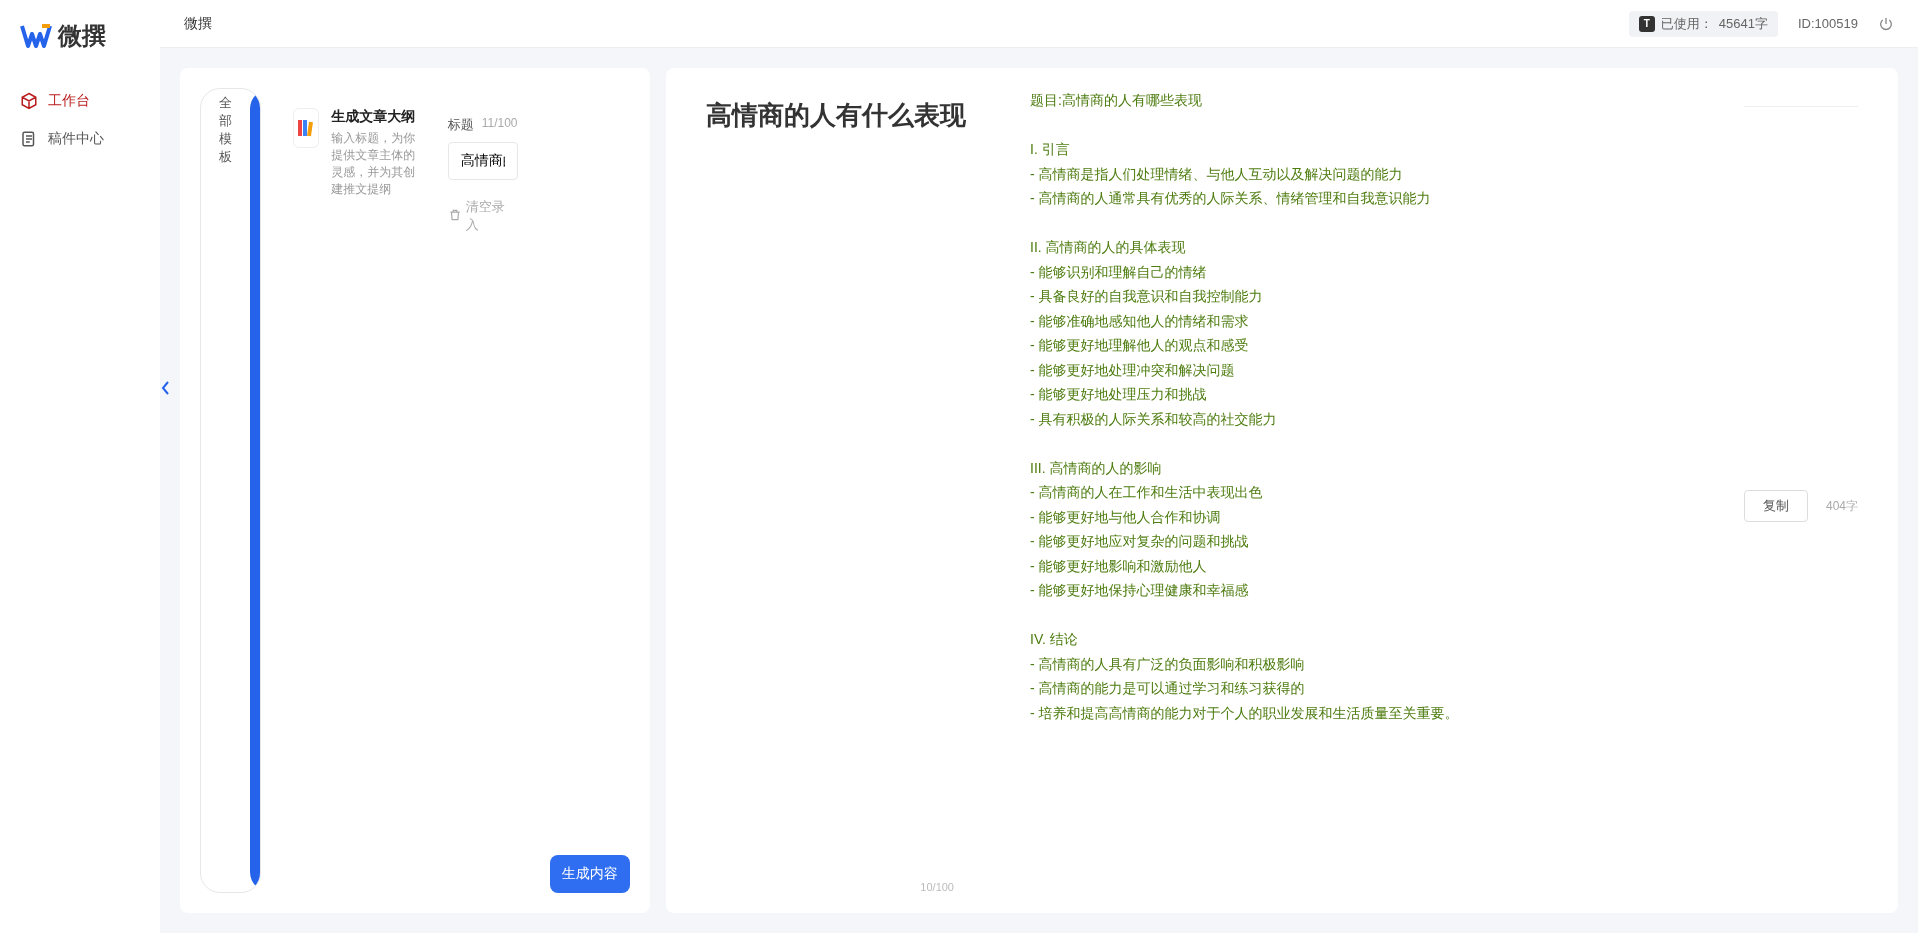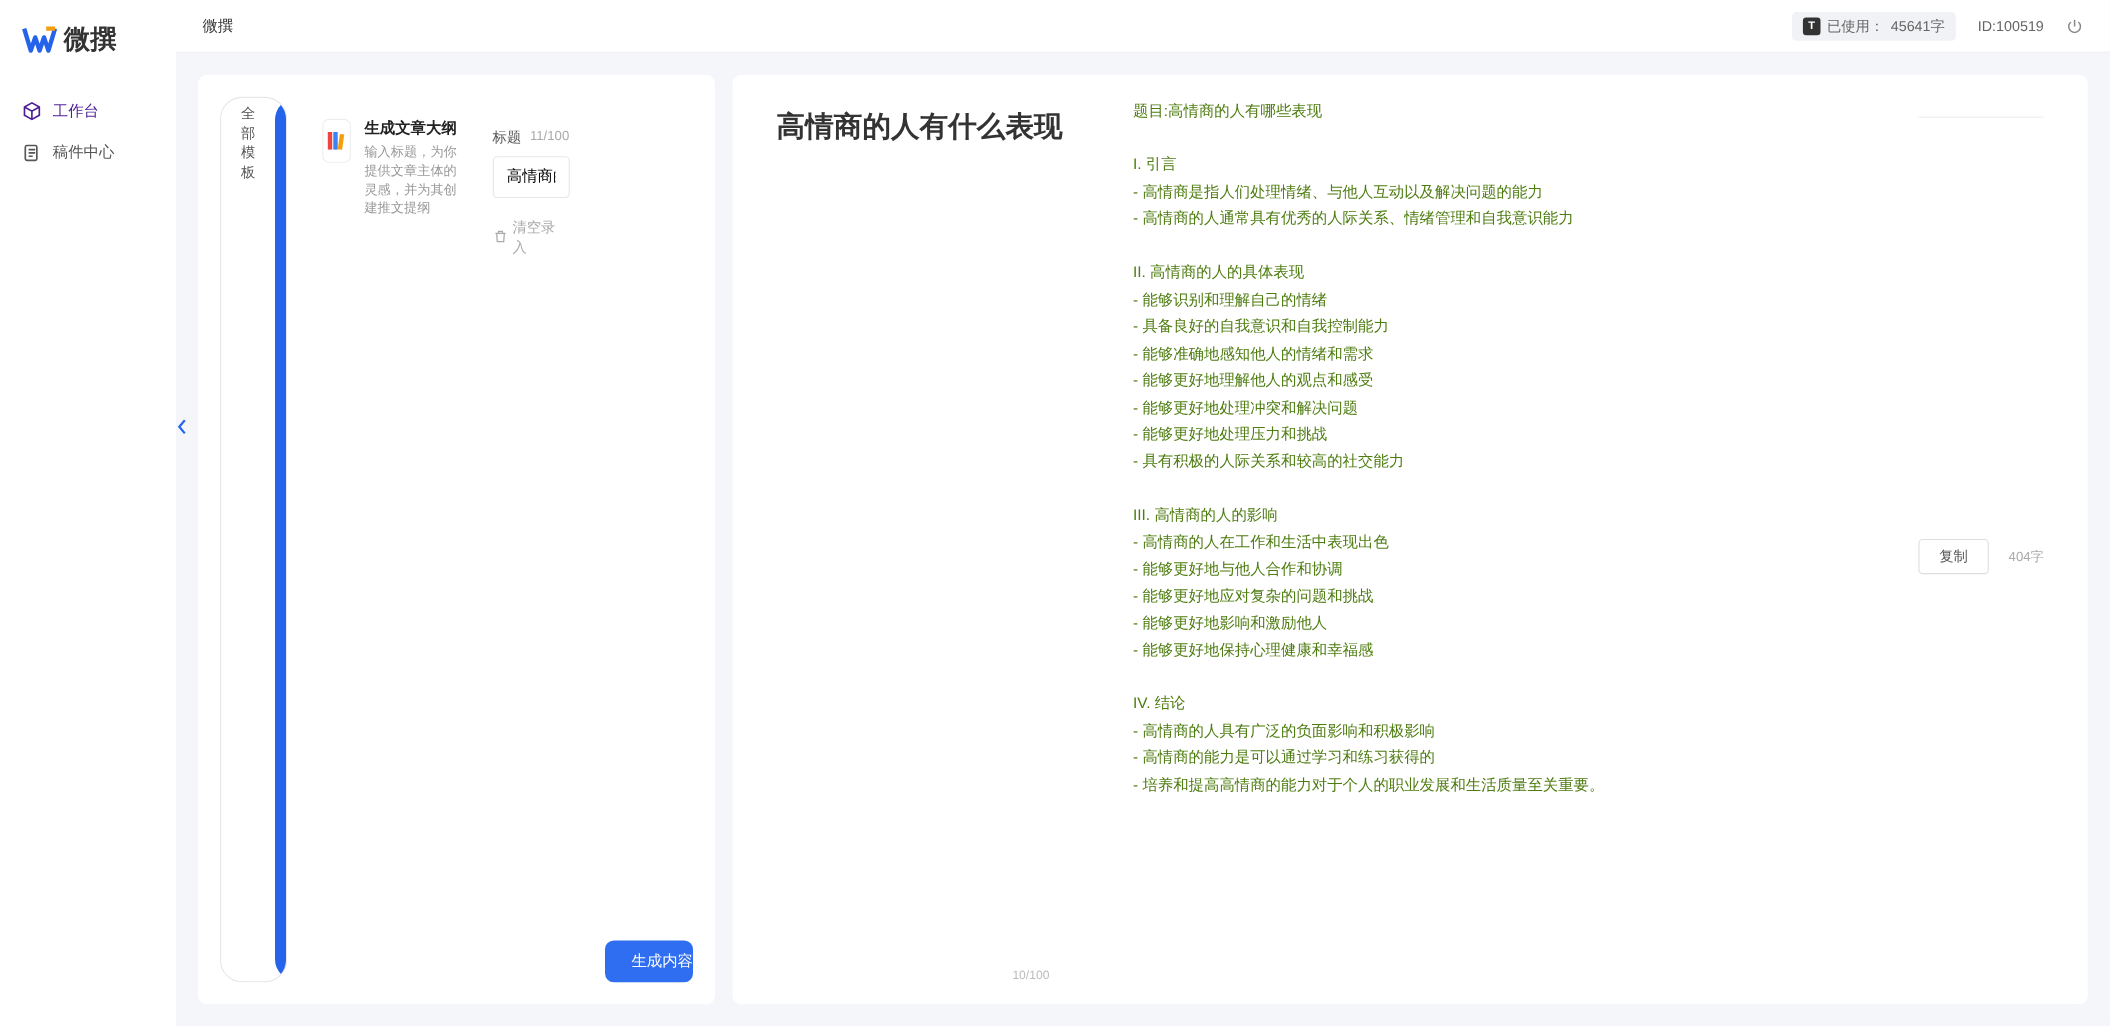--- a/index.html
+++ b/index.html
@@ -3,21 +3,21 @@
   <meta charset="utf-8">
   <style>
     * { margin: 0; padding: 0; box-sizing: border-box; }
     body { font-family: -apple-system, BlinkMacSystemFont, "PingFang SC", "Microsoft YaHei", sans-serif; background: #f5f6fa; color: #333; font-size: 14px; }
     .app { display: flex; min-height: 100vh; }
     
     .sidebar { width: 160px; background: #fff; display: flex; flex-direction: column; padding: 20px 0 10px; position: relative; }
     .logo { display: flex; align-items: center; gap: 6px; padding: 0 20px 30px; font-size: 24px; font-weight: 600; }
     .logo-icon { width: 32px; height: 32px; }
     .nav-item { display: flex; align-items: center; gap: 10px; padding: 10px 20px; cursor: pointer; color: #555; }
-    .nav-item.active { color: #4c1d95; }
+    .nav-item.active { color: #b91c1c; }
     .nav-item .icon { width: 18px; height: 18px; display: inline-flex; align-items: center; justify-content: center; }
     .sidebar-bottom { margin-top: auto; }
     .sidebar-bottom .nav-item { color: #666; font-size: 13px; }
     .icp { font-size: 11px; color: #bbb; padding: 6px 20px 0; }
     .collapse-handle { position: absolute; right: -10px; top: 378px; width: 10px; height: 20px; display: flex; align-items: center; justify-content: center; cursor: pointer; color: #2563eb; }
     
     .main { flex: 1; display: flex; flex-direction: column; }
     .topbar { height: 48px; background: #fff; display: flex; align-items: center; padding: 0 24px; border-bottom: 1px solid #eee; }
     .breadcrumb { font-size: 14px; color: #333; }
     .topbar-right { margin-left: auto; display: flex; align-items: center; gap: 20px; color: #666; font-size: 13px; }
@@ -38,21 +38,21 @@
     .template-icon { width: 40px; height: 40px; border: 1px solid #eee; border-radius: 6px; display: flex; align-items: center; justify-content: center; font-size: 20px; }
     .template-info .title { font-size: 14px; font-weight: 600; color: #222; }
     .template-info .desc { font-size: 12px; color: #999; margin-top: 4px; }
     
     .field-block { margin-top: 28px; }
     .field-header { display: flex; justify-content: space-between; font-size: 13px; color: #555; margin-bottom: 8px; }
     .field-header .counter { color: #aaa; font-size: 12px; }
     .text-input { width: 100%; border: 1px solid #e5e7eb; border-radius: 4px; padding: 10px 12px; font-size: 14px; outline: none; }
     .clear-link { display: flex; align-items: center; gap: 4px; margin-top: 18px; color: #aaa; font-size: 13px; cursor: pointer; }
     
-    .generate-btn { margin-top: auto; align-self: center; width: 239px; padding: 10px 0; background: #2f6ef0; color: #fff; border: none; border-radius: 8px; font-size: 14px; cursor: pointer; text-align: right; }
+    .generate-btn { margin-top: auto; align-self: center; width: 239px; padding: 10px 0; background: #2f6ef0; color: #fff; border: none; border-radius: 8px; font-size: 14px; cursor: pointer; }
     
     .result-title { text-align: center; font-size: 26px; font-family: "SimSun", serif; margin: 10px 0 4px; }
     .result-title-row { position: relative; }
     .title-counter { position: absolute; right: 12px; bottom: 0; font-size: 11px; color: #bbb; text-align: right; }
     .divider { border: none; border-top: 1px solid #eee; margin: 12px 0 18px; }
     .result-body { font-size: 14px; line-height: 1.75; color: #4d7c0f; white-space: pre-line; flex: 1; }
     .result-footer { display: flex; justify-content: flex-end; align-items: center; gap: 18px; margin-top: 18px; border-top: 1px solid #eee; padding-top: 12px; }
     .copy-btn { border: 1px solid #ddd; background: #fff; border-radius: 4px; padding: 6px 18px; font-size: 13px; cursor: pointer; color: #555; }
     .word-count { font-size: 12px; color: #aaa; }
   </style>

